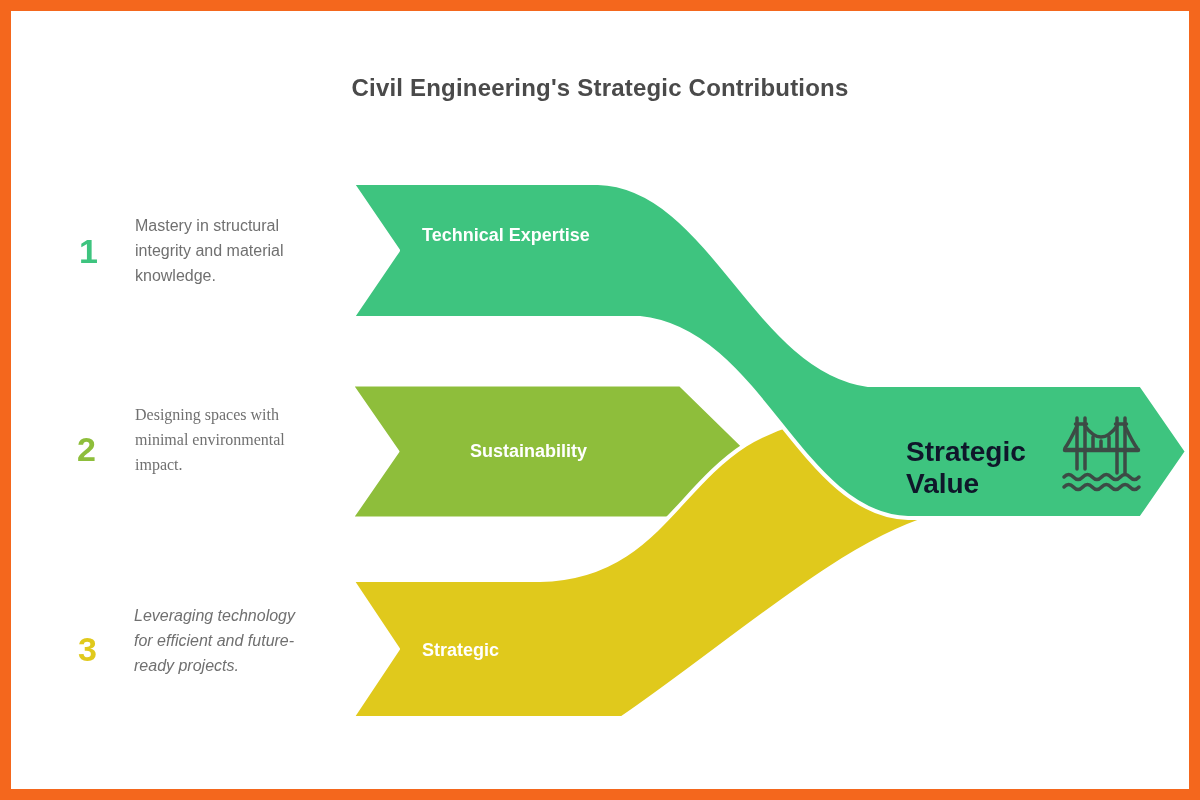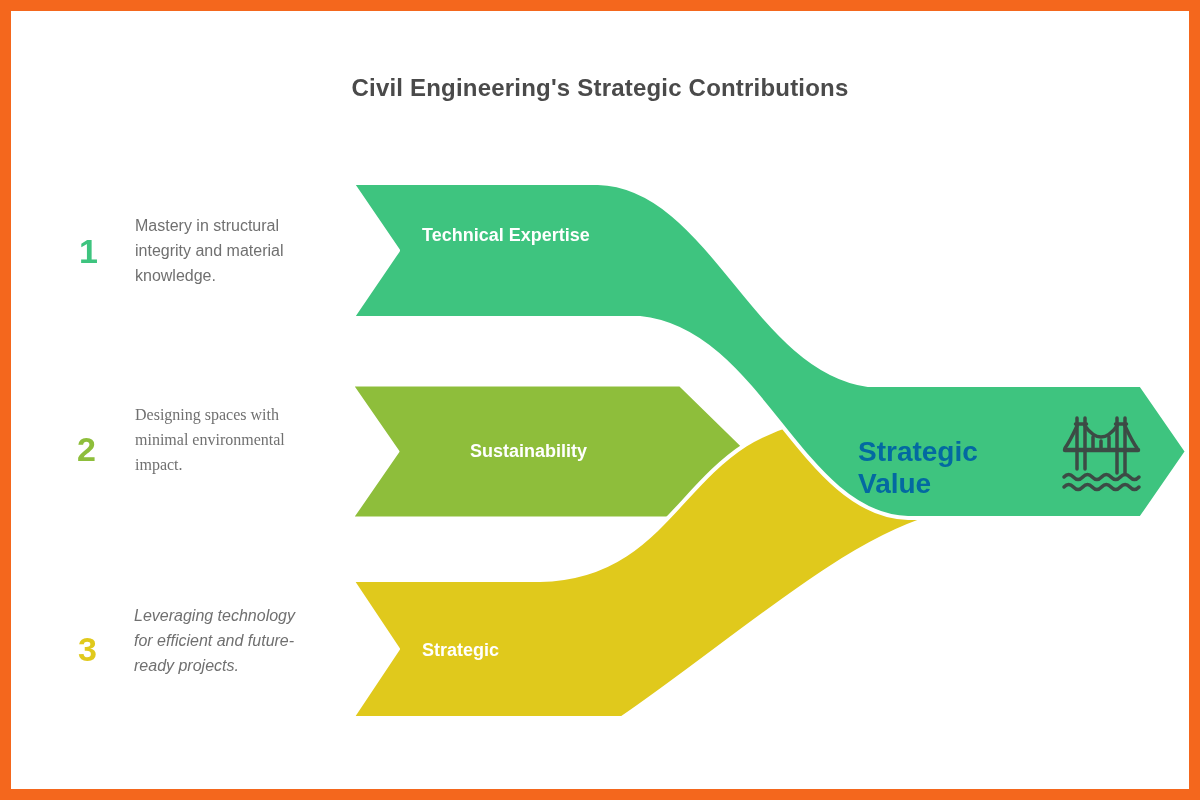--- a/index.html
+++ b/index.html
@@ -102,13 +102,13 @@
 
 <div class="item-number num-2" style="color: rgb(142, 190, 59);">2</div>
 <div class="item-desc desc-2">Designing spaces with minimal environmental impact.</div>
 
 <div class="item-number num-3" style="color: rgb(224, 201, 28);">3</div>
 <div class="item-desc desc-3">Leveraging technology for efficient and future-ready projects.</div>
 
 <div class="band-label label-technical">Technical Expertise</div>
 <div class="band-label label-sustainability">Sustainability</div>
 <div class="band-label label-innovation">Strategic</div>
-<div class="label-result" style="color: #0369a1;">Strategic Value</div>
+<div class="label-result" style="color: #0f172a; margin-left: 48px;">Strategic Value</div>
 
 </body></html>

